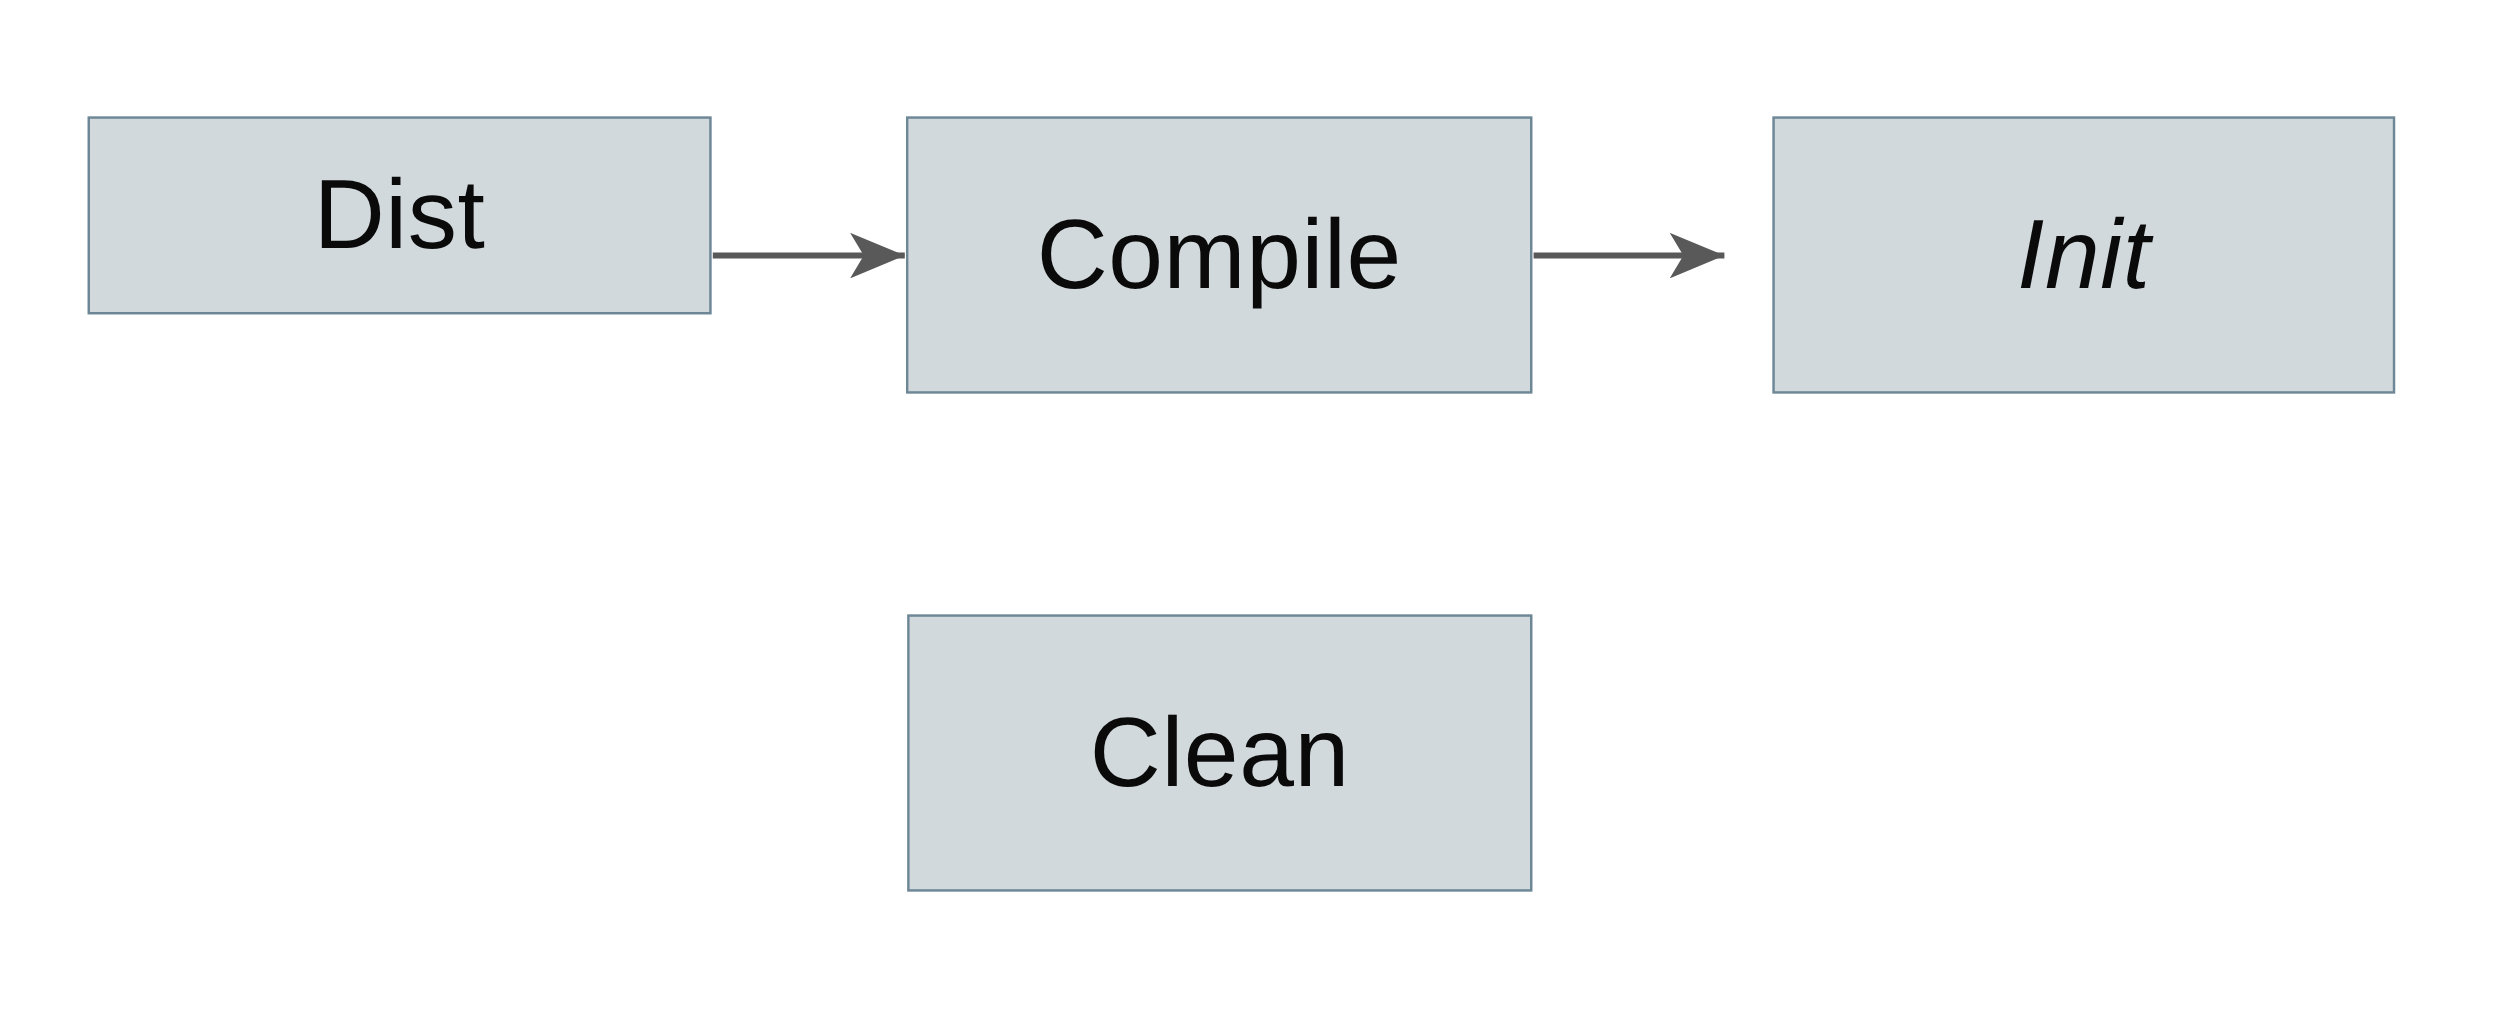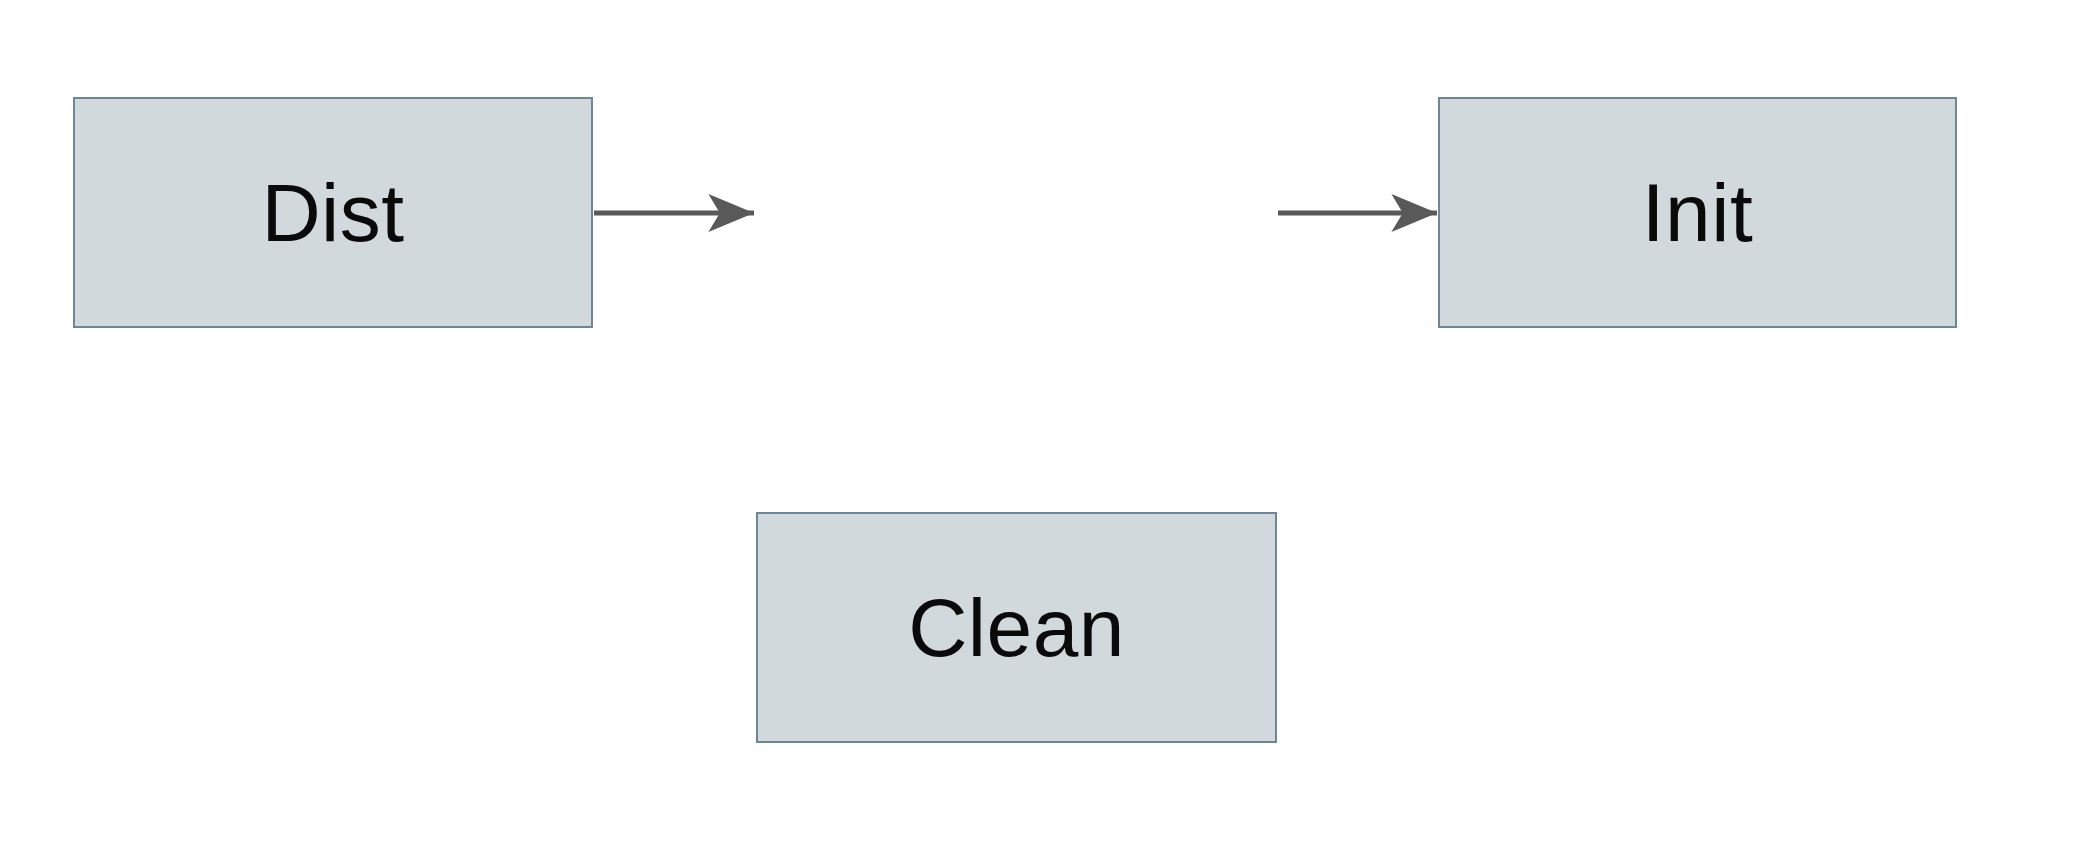--- a/index.html
+++ b/index.html
@@ -24,23 +24,23 @@
     align-items: center;
     justify-content: center;
   }
   .node-label {
     font-size: 82px;
     font-weight: 400;
     color: #0a0a0a;
     letter-spacing: 0.5px;
     white-space: nowrap;
   }
-  #node-dist    { left: 73px;   top: 97px;  width: 520px; height: 231px; }
+  #node-dist    { left: 73px;   top: 97px;  width: 520px; height: 165px; }
   #node-compile { left: 755px;  top: 97px;  width: 522px; height: 231px; }
-  #node-init    { left: 1438px; top: 97px;  width: 519px; height: 231px; }
+  #node-init    { left: 1477px; top: 97px;  width: 519px; height: 231px; font-style: italic; }
   #node-clean   { left: 756px;  top: 512px; width: 521px; height: 231px; justify-content: center; }
   .edge-layer {
     position: absolute;
     left: 0;
     top: 0;
     width: 2078px;
     height: 848px;
     pointer-events: none;
   }
 </style>
@@ -56,20 +56,23 @@
       </marker>
     </defs>
     <line x1="594" y1="213" x2="754" y2="213" stroke="#595959" stroke-width="5" marker-end="url(#stealth-arrowhead)"></line>
     <line x1="1278" y1="213" x2="1437" y2="213" stroke="#595959" stroke-width="5" marker-end="url(#stealth-arrowhead)"></line>
   </svg>
 
   <div class="node" id="node-dist">
     <span class="node-label">Dist</span>
   </div>
 
+  <div class="node" id="node-compile">
+    <span class="node-label">Compile</span>
+  </div>
 
   <div class="node" id="node-init">
     <span class="node-label">Init</span>
   </div>
 
   <div class="node" id="node-clean">
     <span class="node-label">Clean</span>
   </div>
 
 </div>

